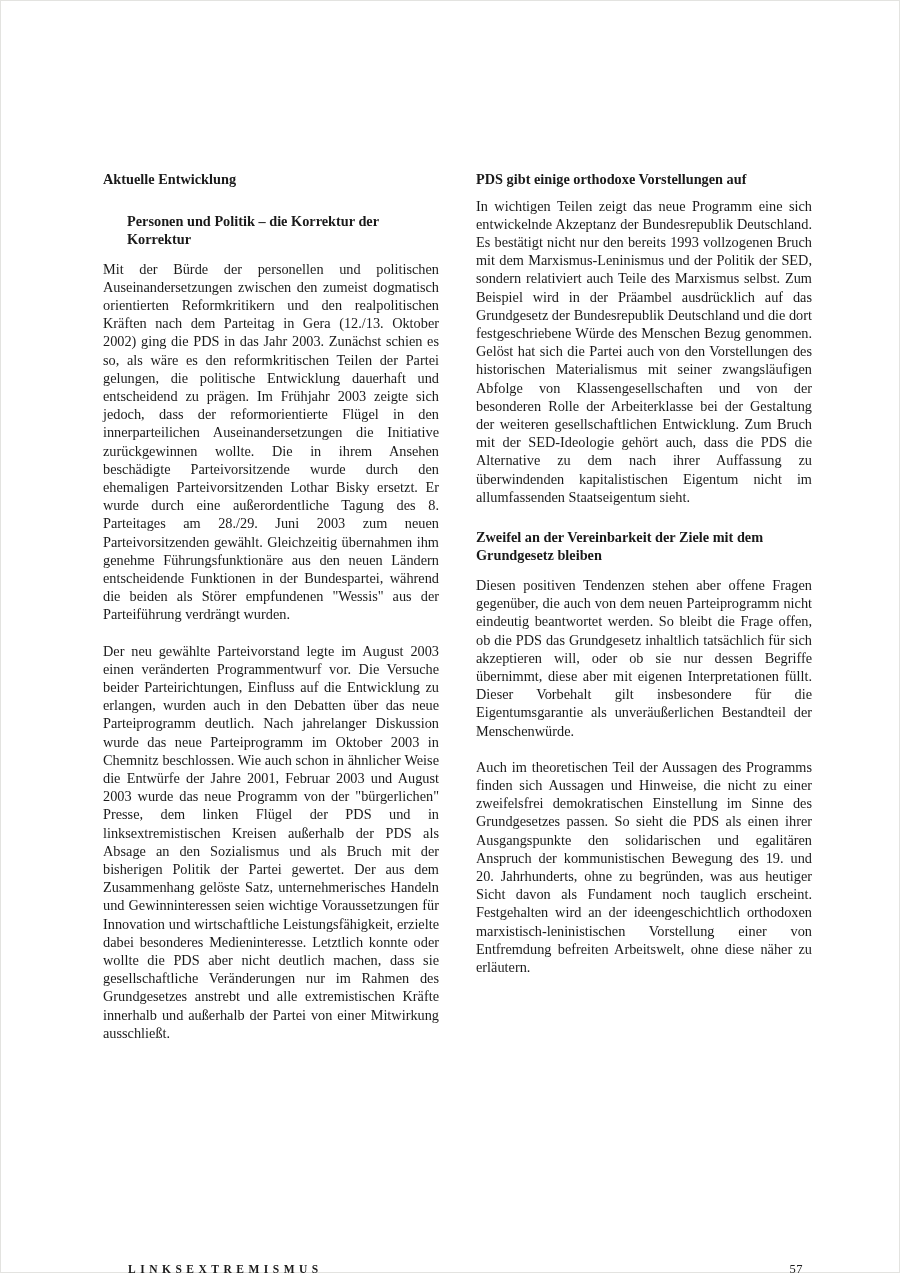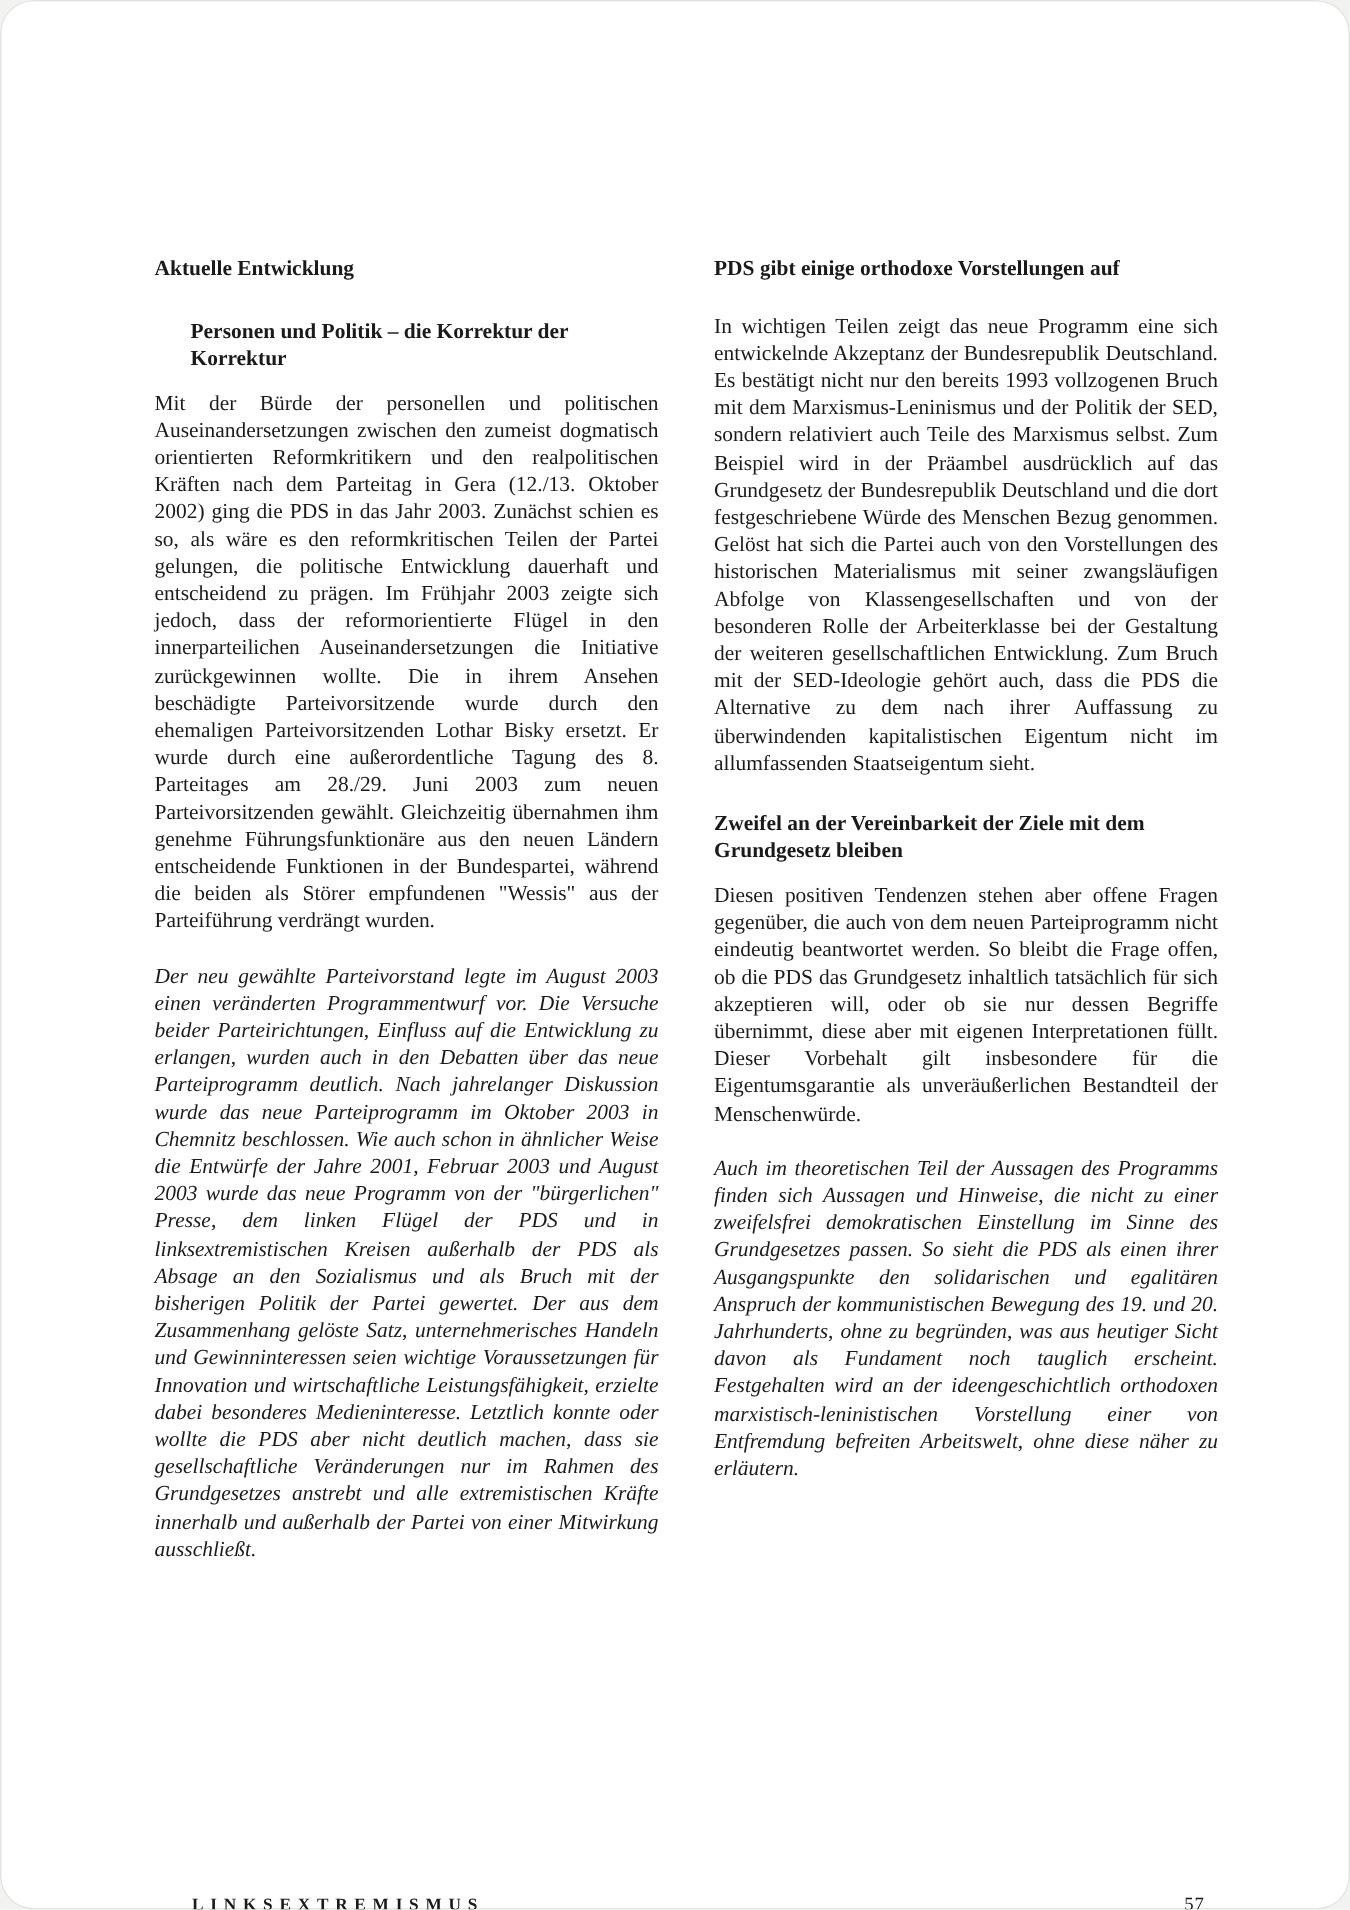--- a/index.html
+++ b/index.html
@@ -1,15 +1,15 @@
 <!DOCTYPE html>
 <html lang="de"><head>
 <meta charset="utf-8">
 <style>
-  * { margin: 0; padding: 0; box-sizing: border-box; border-radius: 22px; }
+  * { margin: 0; padding: 0; box-sizing: border-box; }
   html, body {
     width: 900px;
     height: 1273px;
     background: #f2f2f0;
     font-family: "Liberation Serif", "DejaVu Serif", serif;
   }
   .page {
     position: relative;
     width: 900px;
     height: 1273px;
@@ -43,21 +43,21 @@
   }
   .heading.kicker {        
     margin: 0 0 23px 0;
   }
   .heading.sub {           
     margin: 22px 0 11px 0;
   }
   .column p {
     margin: 0 0 18px 0;
   }
-  .column p:last-child { margin-bottom: 0; font-style: italic; }
+  .column p:last-child { margin-bottom: 0; }
   .footer {
     position: absolute;
     top: 1262px;
     left: 103px;
     width: 700px;
     display: flex;
     justify-content: space-between;
     align-items: baseline;
   }
   .footer .chapter {
@@ -81,21 +81,21 @@
     <div class="column">
       <div class="heading kicker">Aktuelle Entwicklung</div>
 
       <div class="heading sub" style="margin-top:0;margin-left:24px;">Personen und Politik – die Korrektur der Korrektur</div>
       <p>Mit der Bürde der personellen und politischen Auseinandersetzungen zwischen den zumeist dogmatisch orientierten Reformkritikern und den realpolitischen Kräften nach dem Parteitag in Gera (12./13. Oktober 2002) ging die PDS in das Jahr 2003. Zunächst schien es so, als wäre es den reformkritischen Teilen der Partei gelungen, die politische Entwicklung dauerhaft und entscheidend zu prägen. Im Frühjahr 2003 zeigte sich jedoch, dass der reformorientierte Flügel in den innerparteilichen Auseinandersetzungen die Initiative zurückgewinnen wollte. Die in ihrem Ansehen beschädigte Parteivorsitzende wurde durch den ehemaligen Parteivorsitzenden Lothar Bisky ersetzt. Er wurde durch eine außerordentliche Tagung des 8. Parteitages am 28./29. Juni 2003 zum neuen Parteivorsitzenden gewählt. Gleichzeitig übernahmen ihm genehme Führungsfunktionäre aus den neuen Ländern entscheidende Funktionen in der Bundespartei, während die beiden als Störer empfundenen "Wessis" aus der Parteiführung verdrängt wurden.</p>
 
       <p>Der neu gewählte Parteivorstand legte im August 2003 einen veränderten Programmentwurf vor. Die Versuche beider Parteirichtungen, Einfluss auf die Entwicklung zu erlangen, wurden auch in den Debatten über das neue Parteiprogramm deutlich. Nach jahrelanger Diskussion wurde das neue Parteiprogramm im Oktober 2003 in Chemnitz beschlossen. Wie auch schon in ähnlicher Weise die Entwürfe der Jahre 2001, Februar 2003 und August 2003 wurde das neue Programm von der "bürgerlichen" Presse, dem linken Flügel der PDS und in linksextremistischen Kreisen außerhalb der PDS als Absage an den Sozialismus und als Bruch mit der bisherigen Politik der Partei gewertet. Der aus dem Zusammenhang gelöste Satz, unternehmerisches Handeln und Gewinninteressen seien wichtige Voraussetzungen für Innovation und wirtschaftliche Leistungsfähigkeit, erzielte dabei besonderes Medieninteresse. Letztlich konnte oder wollte die PDS aber nicht deutlich machen, dass sie gesellschaftliche Veränderungen nur im Rahmen des Grundgesetzes anstrebt und alle extremistischen Kräfte innerhalb und außerhalb der Partei von einer Mitwirkung ausschließt.</p>
     </div>
 
     <div class="column">
-      <div class="heading kicker" style="margin-bottom:20px;">PDS gibt einige orthodoxe Vorstellungen auf</div>
+      <div class="heading kicker" style="margin-bottom:8px;">PDS gibt einige orthodoxe Vorstellungen auf</div>
       <p>In wichtigen Teilen zeigt das neue Programm eine sich entwickelnde Akzeptanz der Bundesrepublik Deutschland. Es bestätigt nicht nur den bereits 1993 vollzogenen Bruch mit dem Marxismus-Leninismus und der Politik der SED, sondern relativiert auch Teile des Marxismus selbst. Zum Beispiel wird in der Präambel ausdrücklich auf das Grundgesetz der Bundesrepublik Deutschland und die dort festgeschriebene Würde des Menschen Bezug genommen. Gelöst hat sich die Partei auch von den Vorstellungen des historischen Materialismus mit seiner zwangsläufigen Abfolge von Klassengesellschaften und von der besonderen Rolle der Arbeiterklasse bei der Gestaltung der weiteren gesellschaftlichen Entwicklung. Zum Bruch mit der SED-Ideologie gehört auch, dass die PDS die Alternative zu dem nach ihrer Auffassung zu überwindenden kapitalistischen Eigentum nicht im allumfassenden Staatseigentum sieht.</p>
 
       <div class="heading sub">Zweifel an der Vereinbarkeit der Ziele mit dem Grundgesetz bleiben</div>
       <p>Diesen positiven Tendenzen stehen aber offene Fragen gegenüber, die auch von dem neuen Parteiprogramm nicht eindeutig beantwortet werden. So bleibt die Frage offen, ob die PDS das Grundgesetz inhaltlich tatsächlich für sich akzeptieren will, oder ob sie nur dessen Begriffe übernimmt, diese aber mit eigenen Interpretationen füllt. Dieser Vorbehalt gilt insbesondere für die Eigentumsgarantie als unveräußerlichen Bestandteil der Menschenwürde.</p>
       <p>Auch im theoretischen Teil der Aussagen des Programms finden sich Aussagen und Hinweise, die nicht zu einer zweifelsfrei demokratischen Einstellung im Sinne des Grundgesetzes passen. So sieht die PDS als einen ihrer Ausgangspunkte den solidarischen und egalitären Anspruch der kommunistischen Bewegung des 19. und 20. Jahrhunderts, ohne zu begründen, was aus heutiger Sicht davon als Fundament noch tauglich erscheint. Festgehalten wird an der ideengeschichtlich orthodoxen marxistisch-leninistischen Vorstellung einer von Entfremdung befreiten Arbeitswelt, ohne diese näher zu erläutern.</p>
     </div>
 
   </div>
 
   <div class="footer">

